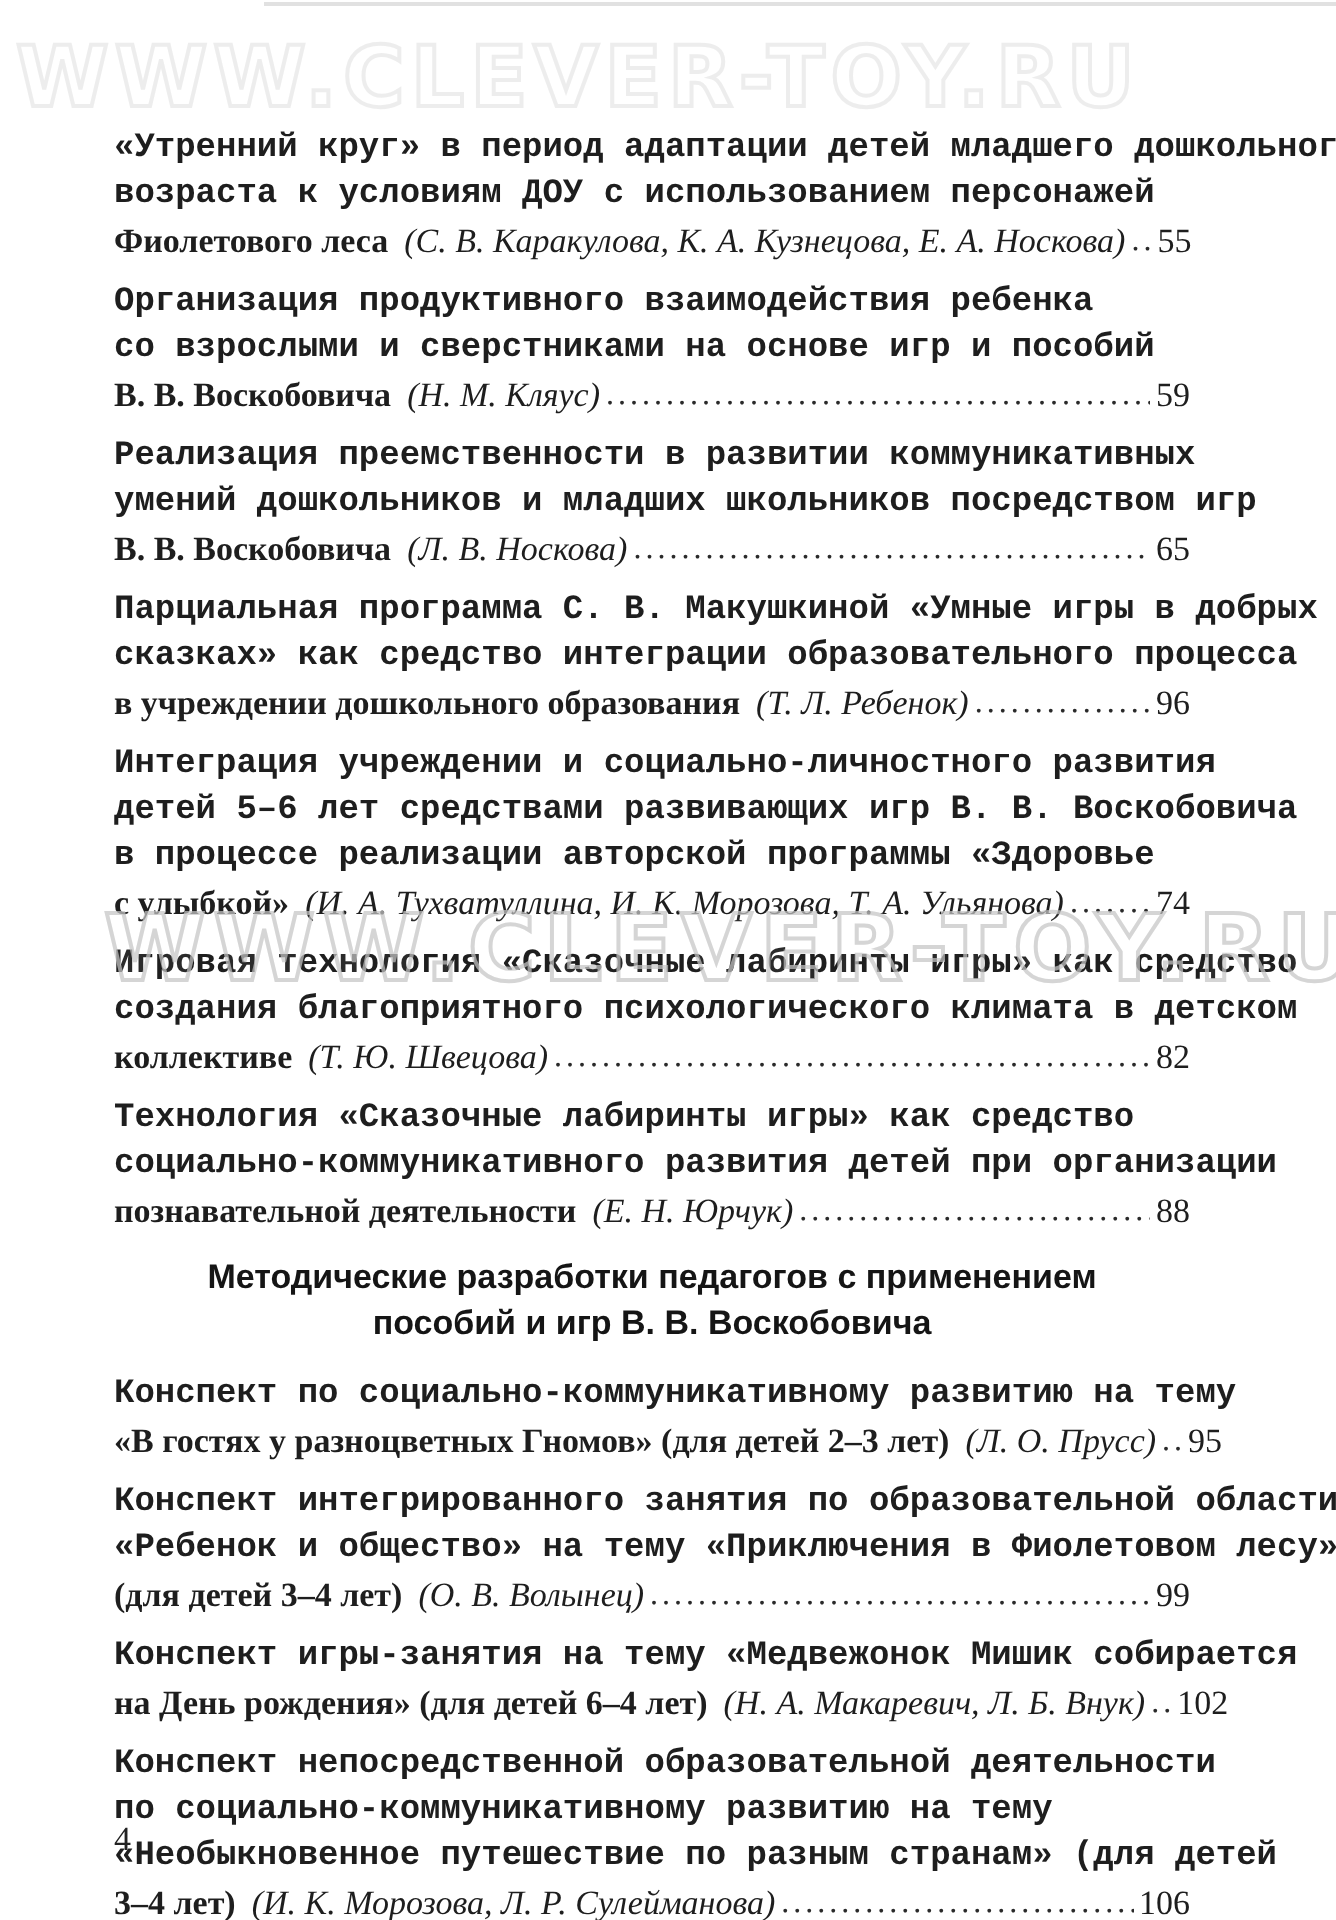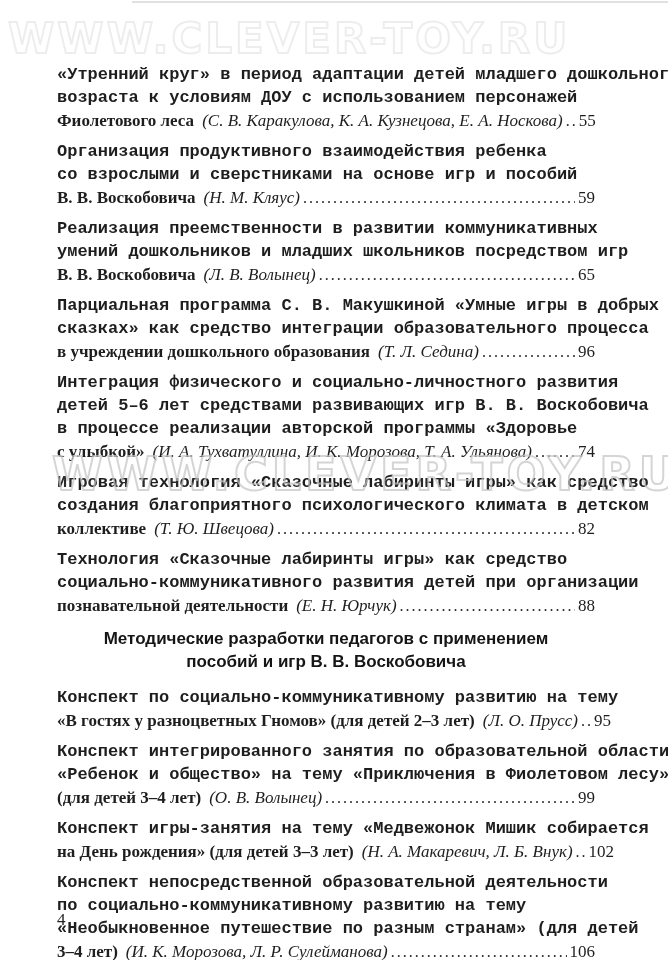--- a/index.html
+++ b/index.html
@@ -147,37 +147,37 @@
           <span class="entry-authors">(Н. М. Кляус)</span>
           <span class="dot-leader">........................................................................................................................................................................................................</span>
           <span class="entry-page-num">59</span>
         </div>
       </div>
       <div class="entry">
         <div class="entry-line">Реализация преемственности в развитии коммуникативных</div>
         <div class="entry-line">умений дошкольников и младших школьников посредством игр</div>
         <div class="entry-last">
           <span class="entry-title-frag">В. В. Воскобовича</span>
-          <span class="entry-authors">(Л. В. Волынец)</span>
+          <span class="entry-authors">(Л. В. Носкова)</span>
           <span class="dot-leader">........................................................................................................................................................................................................</span>
           <span class="entry-page-num">65</span>
         </div>
       </div>
       <div class="entry">
         <div class="entry-line">Парциальная программа С. В. Макушкиной «Умные игры в добрых</div>
         <div class="entry-line">сказках» как средство интеграции образовательного процесса</div>
         <div class="entry-last">
           <span class="entry-title-frag">в учреждении дошкольного образования</span>
-          <span class="entry-authors">(Т. Л. Седина)</span>
+          <span class="entry-authors">(Т. Л. Ребенок)</span>
           <span class="dot-leader">........................................................................................................................................................................................................</span>
           <span class="entry-page-num">96</span>
         </div>
       </div>
       <div class="entry">
-        <div class="entry-line">Интеграция физического и социально-личностного развития</div>
+        <div class="entry-line">Интеграция учреждении и социально-личностного развития</div>
         <div class="entry-line">детей 5–6 лет средствами развивающих игр В. В. Воскобовича</div>
         <div class="entry-line">в процессе реализации авторской программы «Здоровье</div>
         <div class="entry-last">
           <span class="entry-title-frag">с улыбкой»</span>
           <span class="entry-authors">(И. А. Тухватуллина, И. К. Морозова, Т. А. Ульянова)</span>
           <span class="dot-leader">........................................................................................................................................................................................................</span>
           <span class="entry-page-num">74</span>
         </div>
       </div>
       <div class="entry">
@@ -219,21 +219,21 @@
         <div class="entry-last">
           <span class="entry-title-frag">(для детей 3–4 лет)</span>
           <span class="entry-authors">(О. В. Волынец)</span>
           <span class="dot-leader">........................................................................................................................................................................................................</span>
           <span class="entry-page-num">99</span>
         </div>
       </div>
       <div class="entry">
         <div class="entry-line">Конспект игры-занятия на тему «Медвежонок Мишик собирается</div>
         <div class="entry-last">
-          <span class="entry-title-frag">на День рождения» (для детей 3–3 лет)</span>
+          <span class="entry-title-frag">на День рождения» (для детей 6–4 лет)</span>
           <span class="entry-authors">(Н. А. Макаревич, Л. Б. Внук)</span>
           <span class="dot-leader">........................................................................................................................................................................................................</span>
           <span class="entry-page-num">102</span>
         </div>
       </div>
       <div class="entry">
         <div class="entry-line">Конспект непосредственной образовательной деятельности</div>
         <div class="entry-line">по социально-коммуникативному развитию на тему</div>
         <div class="entry-line">«Необыкновенное путешествие по разным странам» (для детей</div>
         <div class="entry-last">

